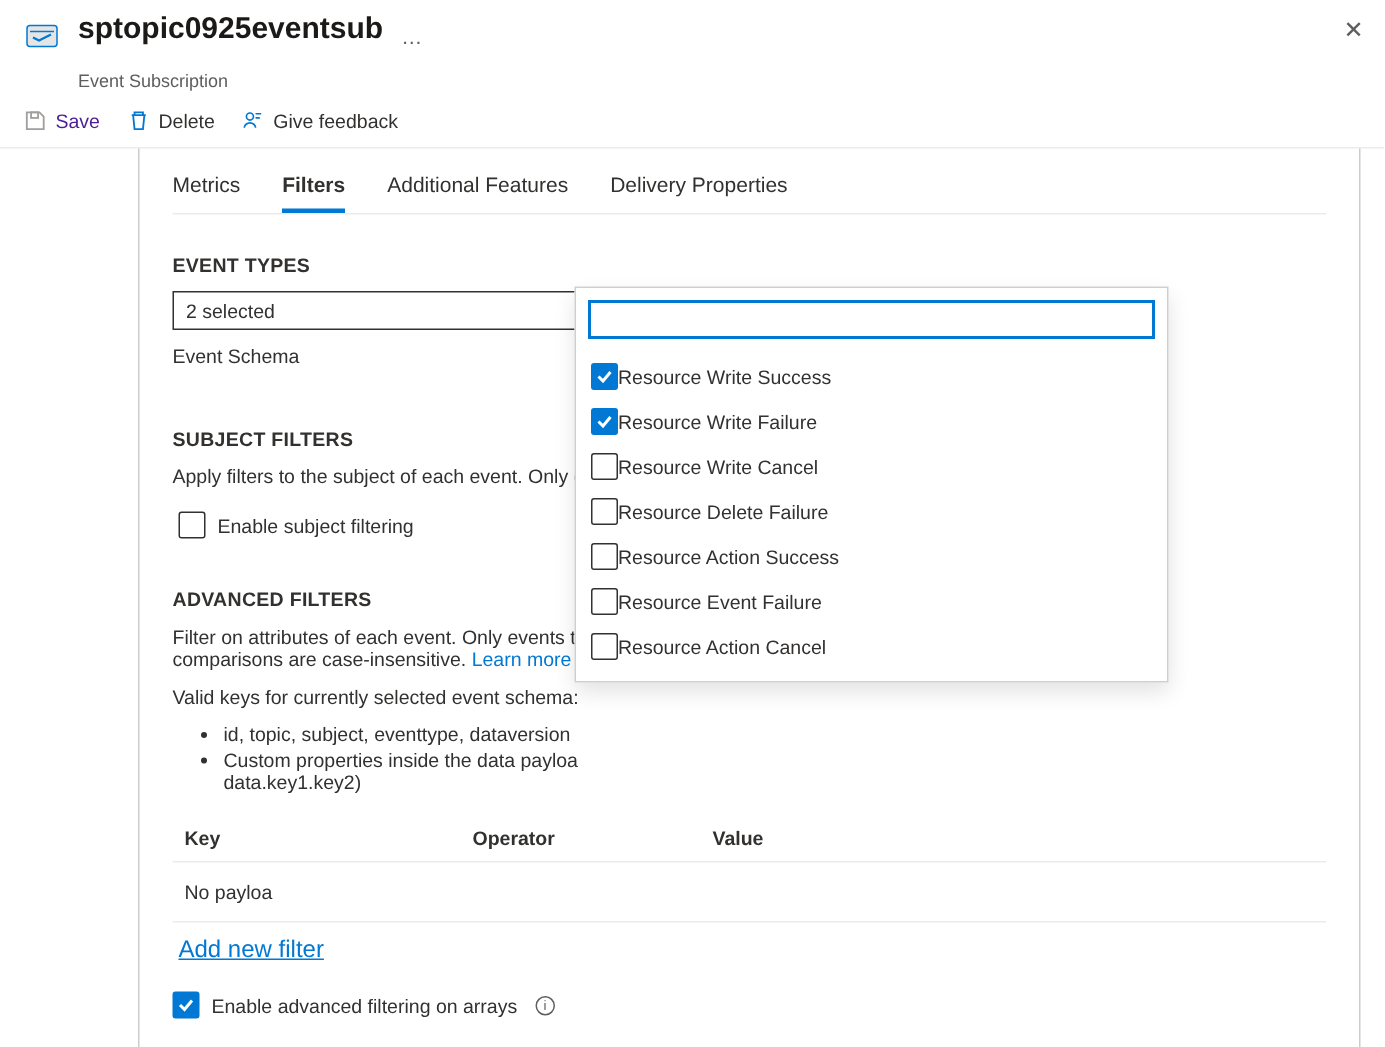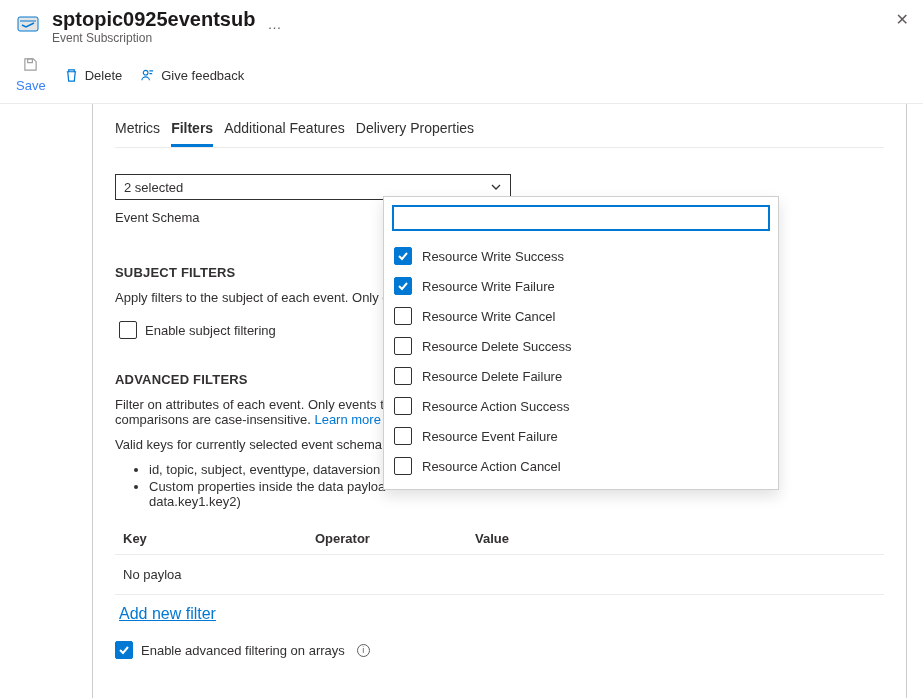--- a/index.html
+++ b/index.html
@@ -28,21 +28,21 @@
   }
   .header-titles { flex: 1; }
   .title {
     font-size: 20px;
     font-weight: 600;
     color: #1b1a19;
   }
   .subtitle {
     font-size: 12px;
     color: #605e5c;
-    margin-top: 0px;
+    margin-top: 16px;
   }
   .close-x {
     position: absolute;
     right: 14px;
     top: 10px;
     font-size: 16px;
     color: #605e5c;
     cursor: pointer;
     font-weight: 300;
   }
@@ -62,33 +62,33 @@
     border-bottom: 1px solid #edebe9;
   }
   .tool-btn {
     display: inline-flex;
     align-items: center;
     gap: 6px;
     font-size: 13px;
     color: #323130;
     cursor: pointer;
   }
-  .tool-btn.disabled { color: #3b82f6; cursor: default; flex-direction: column; }
+  .tool-btn.disabled { color: #4c1d95; cursor: default; }
   .tool-icon { width: 15px; height: 15px; }
   .content-frame {
     margin: 0 16px 0 92px;
     border-left: 1px solid #ccc;
     border-right: 1px solid #ccc;
     padding: 0 22px 22px 22px;
     height: calc(100% - 90px);
     position: relative;
   }
   .tabs {
     display: flex;
-    gap: 11px;
+    gap: 28px;
     border-bottom: 1px solid #edebe9;
     padding-top: 6px;
     margin-bottom: 26px;
   }
   .tab {
     font-size: 14px;
     color: #323130;
     padding: 10px 0 8px 0;
     cursor: pointer;
     border-bottom: 3px solid transparent;
@@ -210,21 +210,20 @@
   .dd-search {
     border: 2px solid #0078d4;
     height: 26px;
     width: 100%;
     margin-bottom: 10px;
     padding: 0 6px;
   }
   .dd-item {
     display: flex;
     align-items: center;
-    gap: 10px;
     padding: 6px 2px;
     font-size: 13px;
     cursor: pointer;
   }
 </style>
 </head>
 <body>
 
 <div class="header">
   <span class="header-icon">
@@ -276,20 +275,21 @@
 <div class="content-frame">
   
   <div class="tabs">
     <div class="tab">Metrics</div>
     <div class="tab active">Filters</div>
     <div class="tab">Additional Features</div>
     <div class="tab">Delivery Properties</div>
   </div>
 
   
+  <div class="section-h">EVENT TYPES</div>
   <div class="row">
     <div class="select-box">
       <span>2 selected</span>
       <span class="chevron">
         <svg viewBox="0 0 12 12">
             <path d="M2 4l4 4 4-4" fill="none" stroke="#323130" stroke-width="1.3"></path>
           </svg>
       </span>
     </div>
   </div>
@@ -366,24 +366,20 @@
             </svg>
           </span>
           <span>Resource Write Failure</span>
         </div>
         <div class="dd-item">
           <span class="checkbox"></span>
           <span>Resource Write Cancel</span>
         </div>
         <div class="dd-item">
           <span class="checkbox"></span>
-          <span>Resource Delete Success</span>
-        </div>
-        <div class="dd-item">
-          <span class="checkbox"></span>
           <span>Resource Delete Failure</span>
         </div>
         <div class="dd-item">
           <span class="checkbox"></span>
           <span>Resource Action Success</span>
         </div>
         <div class="dd-item">
           <span class="checkbox"></span>
           <span>Resource Event Failure</span>
         </div>

